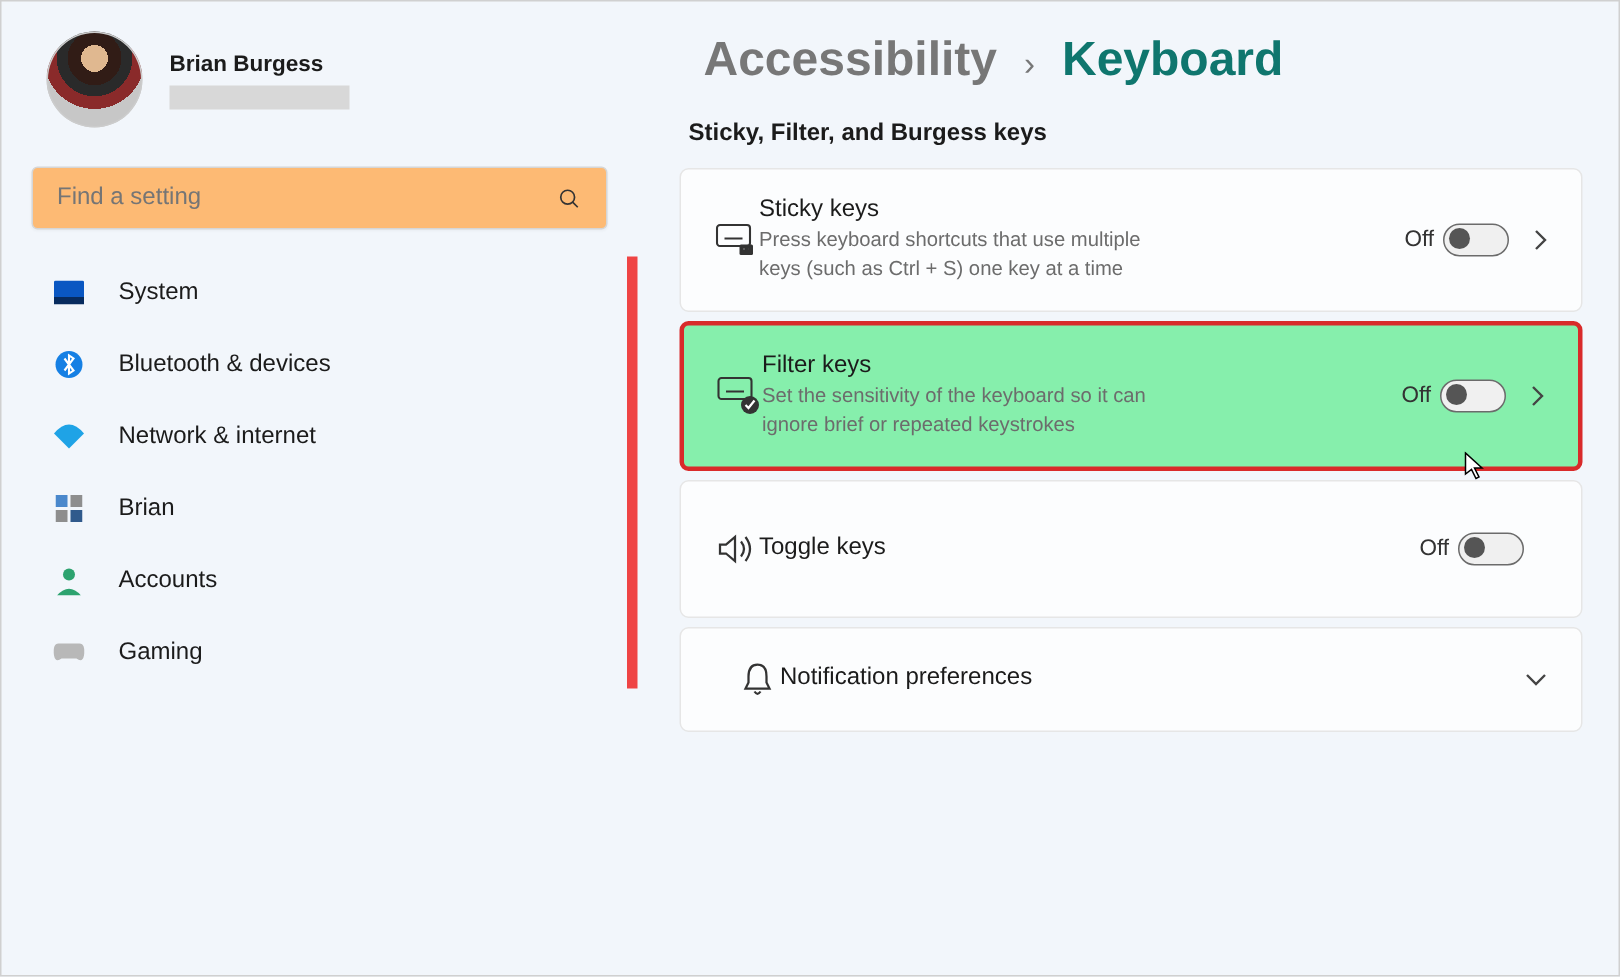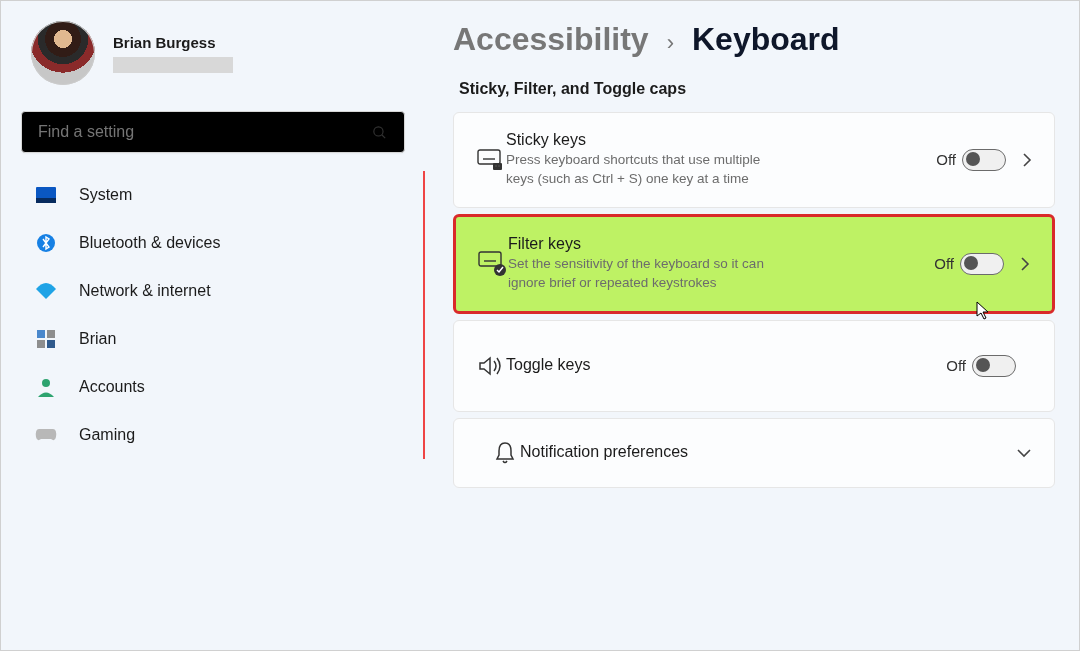--- a/index.html
+++ b/index.html
@@ -18,49 +18,49 @@
   .avatar {
     width: 64px; height: 64px; border-radius: 50%;
     background: radial-gradient(circle at 50% 28%, #e0b890 0 16%, #311c16 16% 32%, #2a2a2a 32% 45%, #8a2a2a 45% 60%,         #c7c7c7 60%);
     box-shadow: inset 0 0 0 1px #ccc;
   }
   .profile-text { display: flex; flex-direction: column; gap: 6px; }
   .profile-name { font-weight: 600; font-size: 15px; }
   .profile-sub { width: 120px; height: 16px; background: #d8d8d8; }
   .search {
     display: flex; align-items: center; justify-content: center;
-    background: #000000; border: 1px solid #d6d6d6; border-radius: 4px;
+    background: #fdba74; border: 1px solid #d6d6d6; border-radius: 4px;
     padding: 11px 16px; margin: 6px 20px 18px 0;
     box-shadow: 0 1px 2px rgba(0,0,0,0.04);
   }
   .search input {
     border: none; outline: none; background: transparent;
     font-size: 16px; color: #666; width: 100%;
   }
-  .nav { border-right: 2px solid #ef4444; padding-right: 16px; }
+  .nav { border-right: 7px solid #ef4444; padding-right: 16px; }
   .nav-item {
     display: flex; align-items: center; gap: 22px;
     padding: 13px 12px 13px 14px;
     font-size: 16px; cursor: pointer;
     border-radius: 4px;
   }
   .nav-icon { width: 22px; height: 22px; display:flex; align-items:center; justify-content:center; }
   .main { flex: 1; padding: 20px 24px 0 28px; overflow:hidden; }
   .breadcrumb { display: flex; align-items: baseline; gap: 18px; margin-bottom: 22px; }
-  .bc-parent { font-size: 32px; font-weight: 600; color: #777; }
+  .bc-parent { font-size: 32px; font-weight: 600; color: #777; margin-left: 16px; }
   .bc-sep { font-size: 22px; color: #777; }
-  .bc-current { font-size: 32px; font-weight: 600; color: #0f172a; }
+  .bc-current { font-size: 32px; font-weight: 600; color: #0f766e; }
   .section-label { font-size: 16px; font-weight: 600; margin-bottom: 14px; margin-left:6px;}
   .cards { display: flex; flex-direction: column; gap: 6px; }
   .card {
     background: #fcfdfe; border: 1px solid #e6e6e6; border-radius: 6px;
     display: flex; align-items: center; padding: 18px 22px;
     min-height: 92px;
   }
-  .card.highlight { border: 3px solid #d92a2a; background:#bef264;}
+  .card.highlight { border: 3px solid #d92a2a; background:#86efac;}
   .card-icon { width: 30px; display:flex; justify-content:center; }
   .card-text { flex: 0 0 280px; }
   .card-title { font-size: 16px; margin-bottom: 2px; }
   .card-desc { font-size: 13.5px; color: #6c6c6c; line-height: 1.4; }
   .card-spacer { flex: 1; }
   .card-state { font-size: 15px; color: #333; margin-right: 6px; }
   .toggle {
     width: 44px; height: 22px; border-radius: 11px; border: 1.5px solid #6b6b6b;
     background: #f0f0f0; position: relative; margin-right: 16px;
   }
@@ -157,21 +157,21 @@
     </nav>
   </aside>
 
   <main class="main">
     <div class="breadcrumb">
       <span class="bc-parent">Accessibility</span>
       <span class="bc-sep">›</span>
       <span class="bc-current">Keyboard</span>
     </div>
 
-    <div class="section-label">Sticky, Filter, and Toggle caps</div>
+    <div class="section-label">Sticky, Filter, and Burgess keys</div>
 
     <div class="cards">
 
       <div class="card">
         <div class="card-icon">
           <svg width="28" height="22" viewBox="0 0 28 22" fill="none" stroke="#333" stroke-width="1.4">
               <rect x="1" y="1" width="22" height="14" rx="2"></rect>
               <line x1="5" y1="5" x2="5" y2="5"></line>
               <line x1="9" y1="5" x2="9" y2="5"></line>
               <line x1="13" y1="5" x2="13" y2="5"></line>

